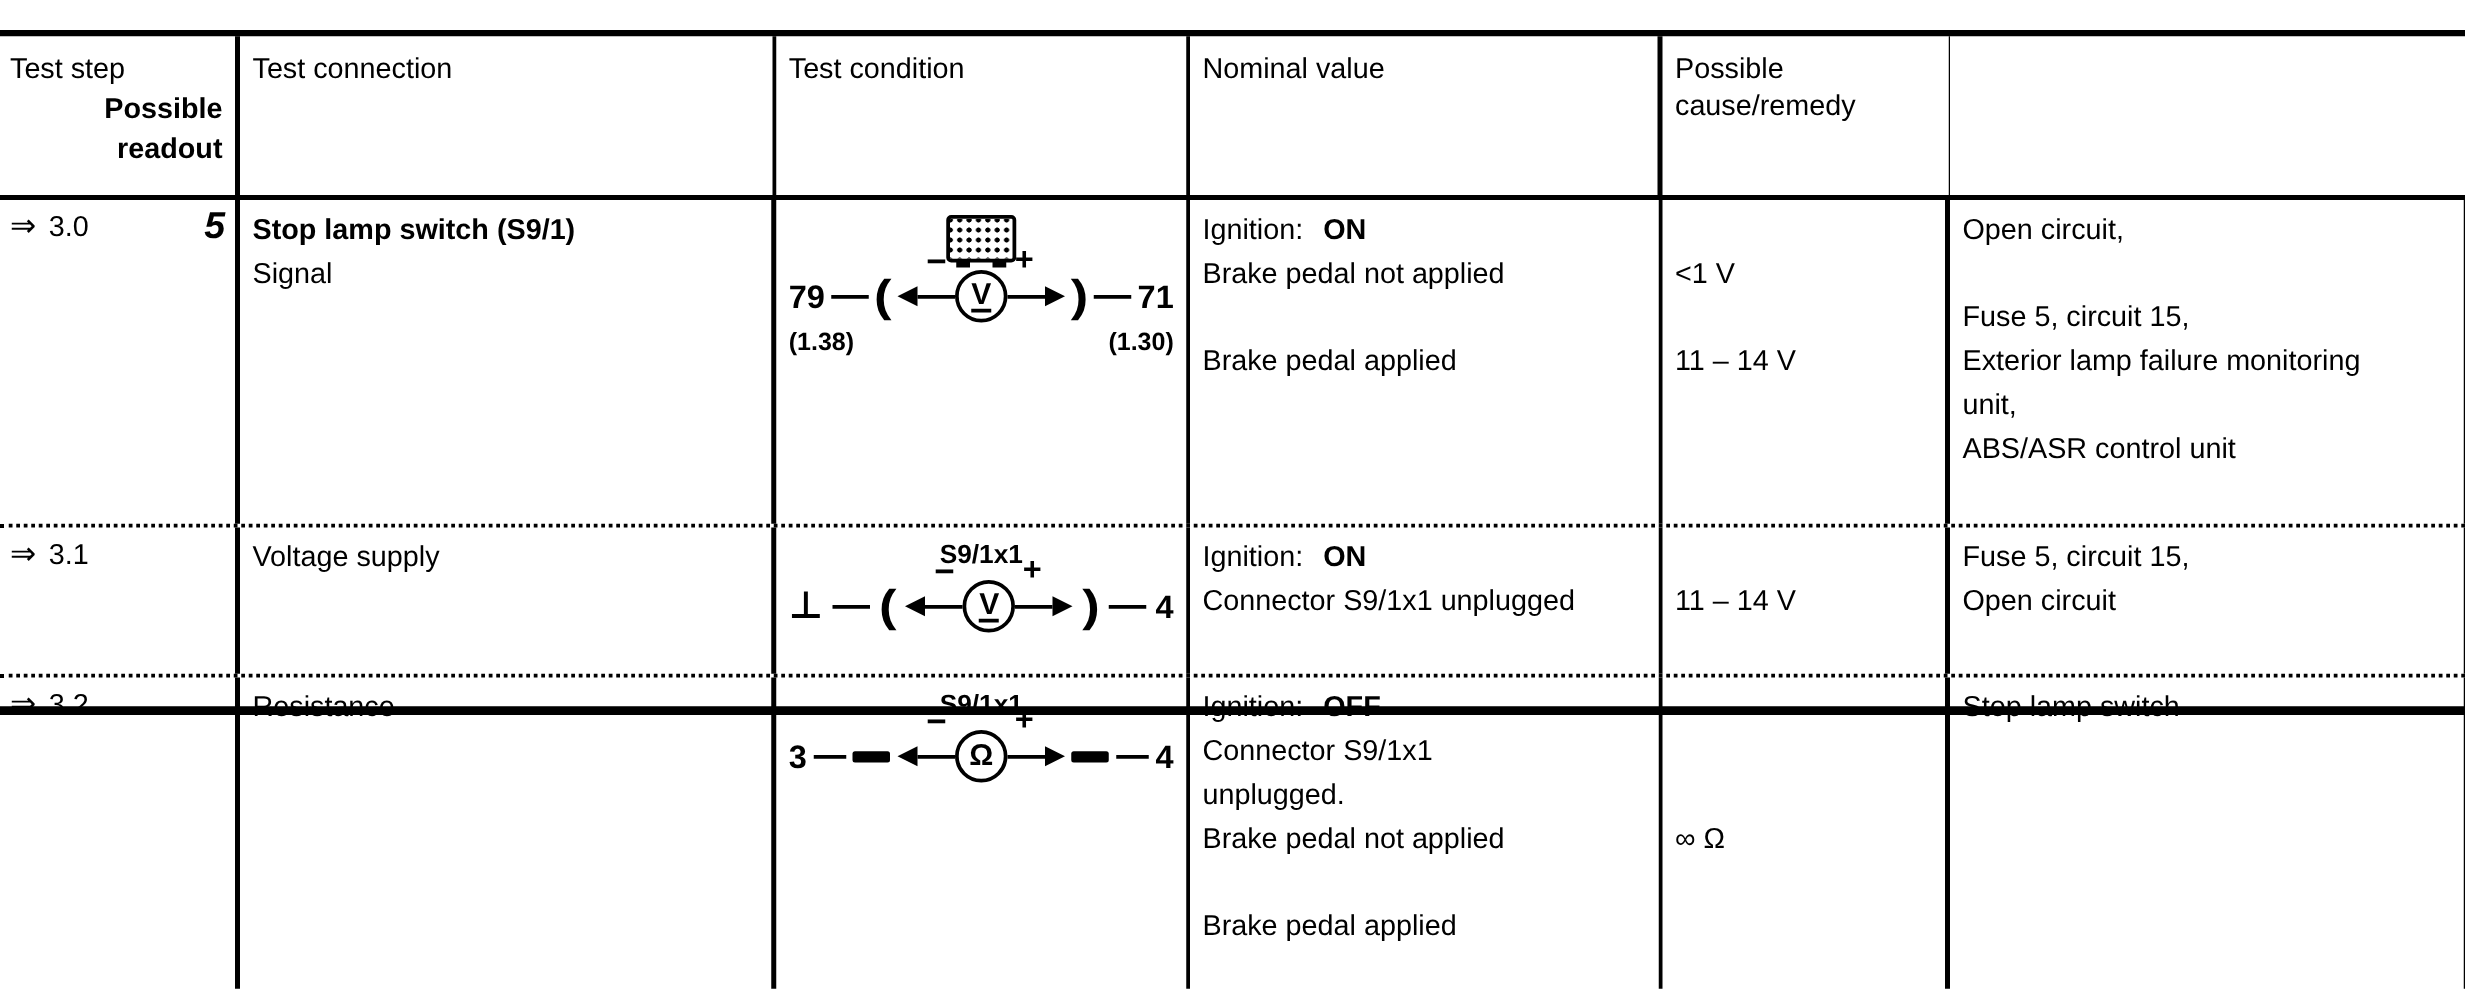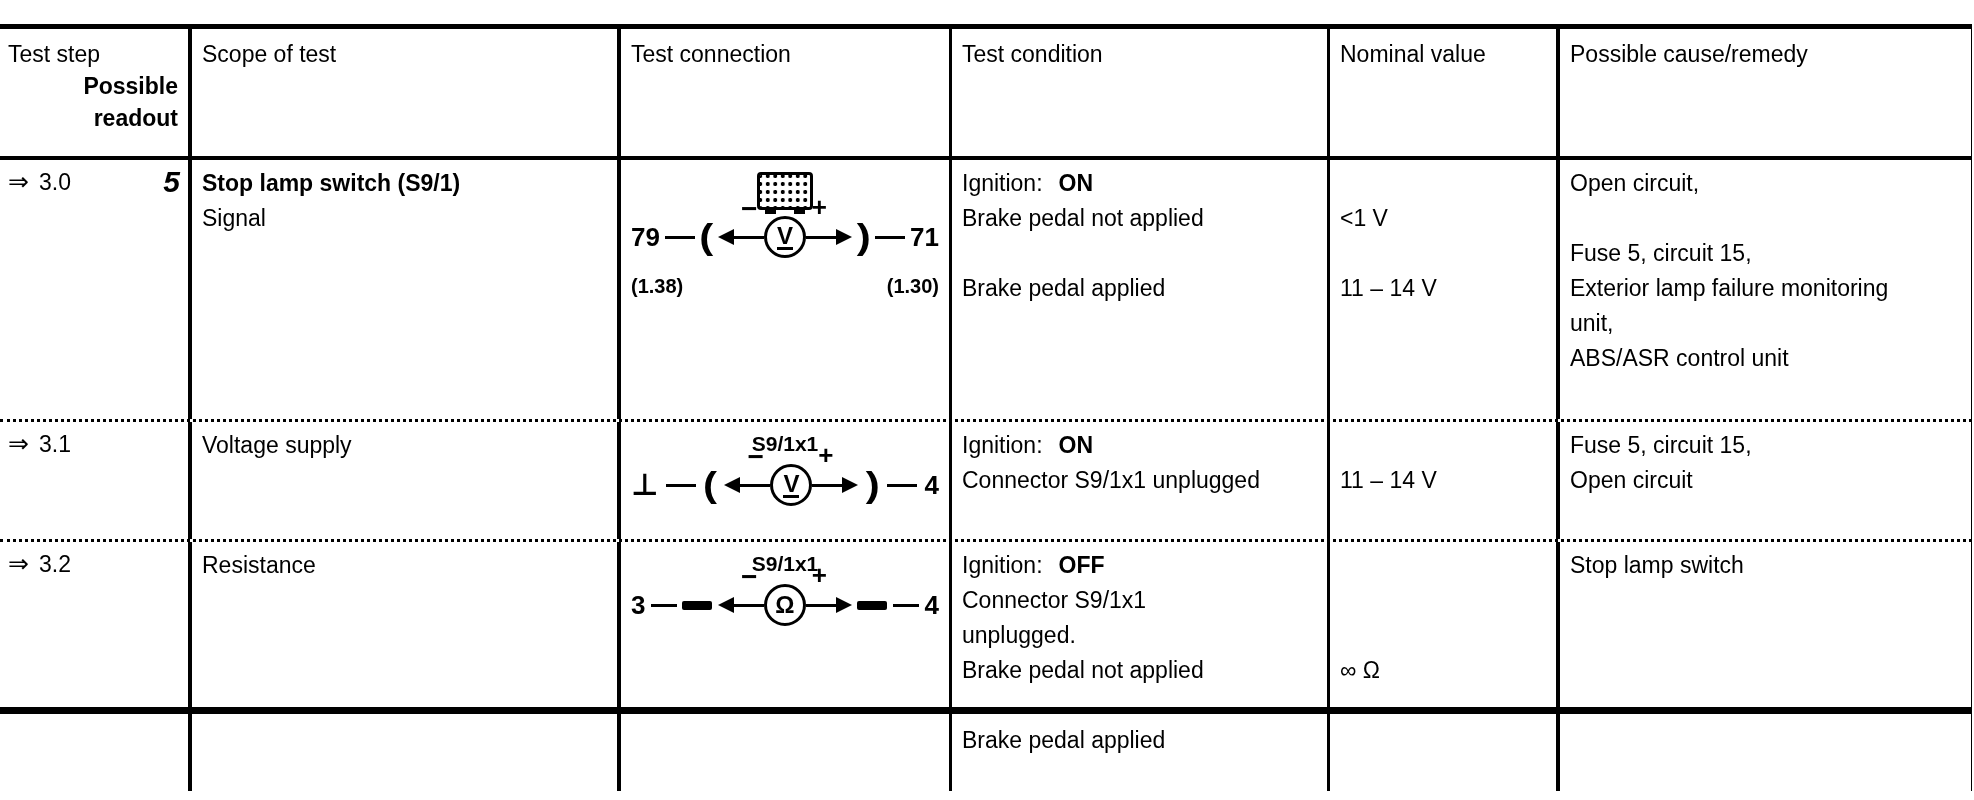--- a/index.html
+++ b/index.html
@@ -3,21 +3,21 @@
 <meta charset="utf-8">
 <style>
   * { box-sizing: border-box; }
   html,body { margin:0; padding:0; background:#fff; }
   body {
     width:1974px; height:800px; position:relative; overflow:hidden;
     font-family:"Liberation Sans","DejaVu Sans",sans-serif;
     color:#000; -webkit-font-smoothing:none;
   }
   .table {
-    position:absolute; left:0; top:24px; width:1972px; height:690px;
+    position:absolute; left:0; top:24px; width:1972px; height:548px;
     border-top:5px solid #000; border-bottom:7px solid #000;
     display:grid; grid-template-rows:131px 259px 120px 252px;
   }
   .row { display:grid; grid-template-columns:192px 429px 331px 378px 230px 1fr; }
   .cell { border-right:3px solid #000; padding:6px 10px; font-size:23px; line-height:30px; overflow:hidden; }
   .cell.c1 { border-right-width:4px; padding-left:8px; }
   .cell.c2 { border-right-width:4px; }
   .cell.c5 { border-right-width:4px; }
   .cell.c6 { border-right:1px solid #000; }
   .hdr { border-bottom:4px solid #000; }
@@ -66,34 +66,33 @@
   .ah.right { border-left:16px solid #000; }
   .mcirc {
     width:42px; height:42px; border:3.5px solid #000; border-radius:50%;
     display:flex; align-items:center; justify-content:center;
     font-size:24px; font-weight:bold; position:relative; background:#fff;
   }
   .uline { border-bottom:3px solid #000; line-height:22px; }
   .mcirc .minus { position:absolute; left:-26px; top:-20px; font-size:28px; line-height:20px; }
   .mcirc .plus  { position:absolute; right:-24px; top:-22px; font-size:26px; line-height:20px; }
 
-  .refs-row { display:flex; justify-content:space-between; font-size:20px; font-weight:bold; margin-top:16px; line-height:24px; }
+  .refs-row { display:flex; justify-content:space-between; font-size:20px; font-weight:bold; margin-top:4px; line-height:24px; }
 </style>
 </head>
 <body>
 
 <div class="table">
 
   <div class="row hdr">
     <div class="cell c1">
       <div>Test step</div>
       <div class="impulse-hdr">Possible</div>
       <div class="impulse-hdr">readout</div>
     </div>
-    <div class="cell c2">Scope of test</div>
     <div class="cell c3">Test connection</div>
     <div class="cell c4">Test condition</div>
     <div class="cell c5">Nominal value</div>
     <div class="cell c6">Possible cause/remedy</div>
   </div>
 
   <div class="row r1">
     <div class="cell c1">
       <div class="stepline">
         <span class="step"><span class="arr">⇒</span><span>3.0</span></span>

